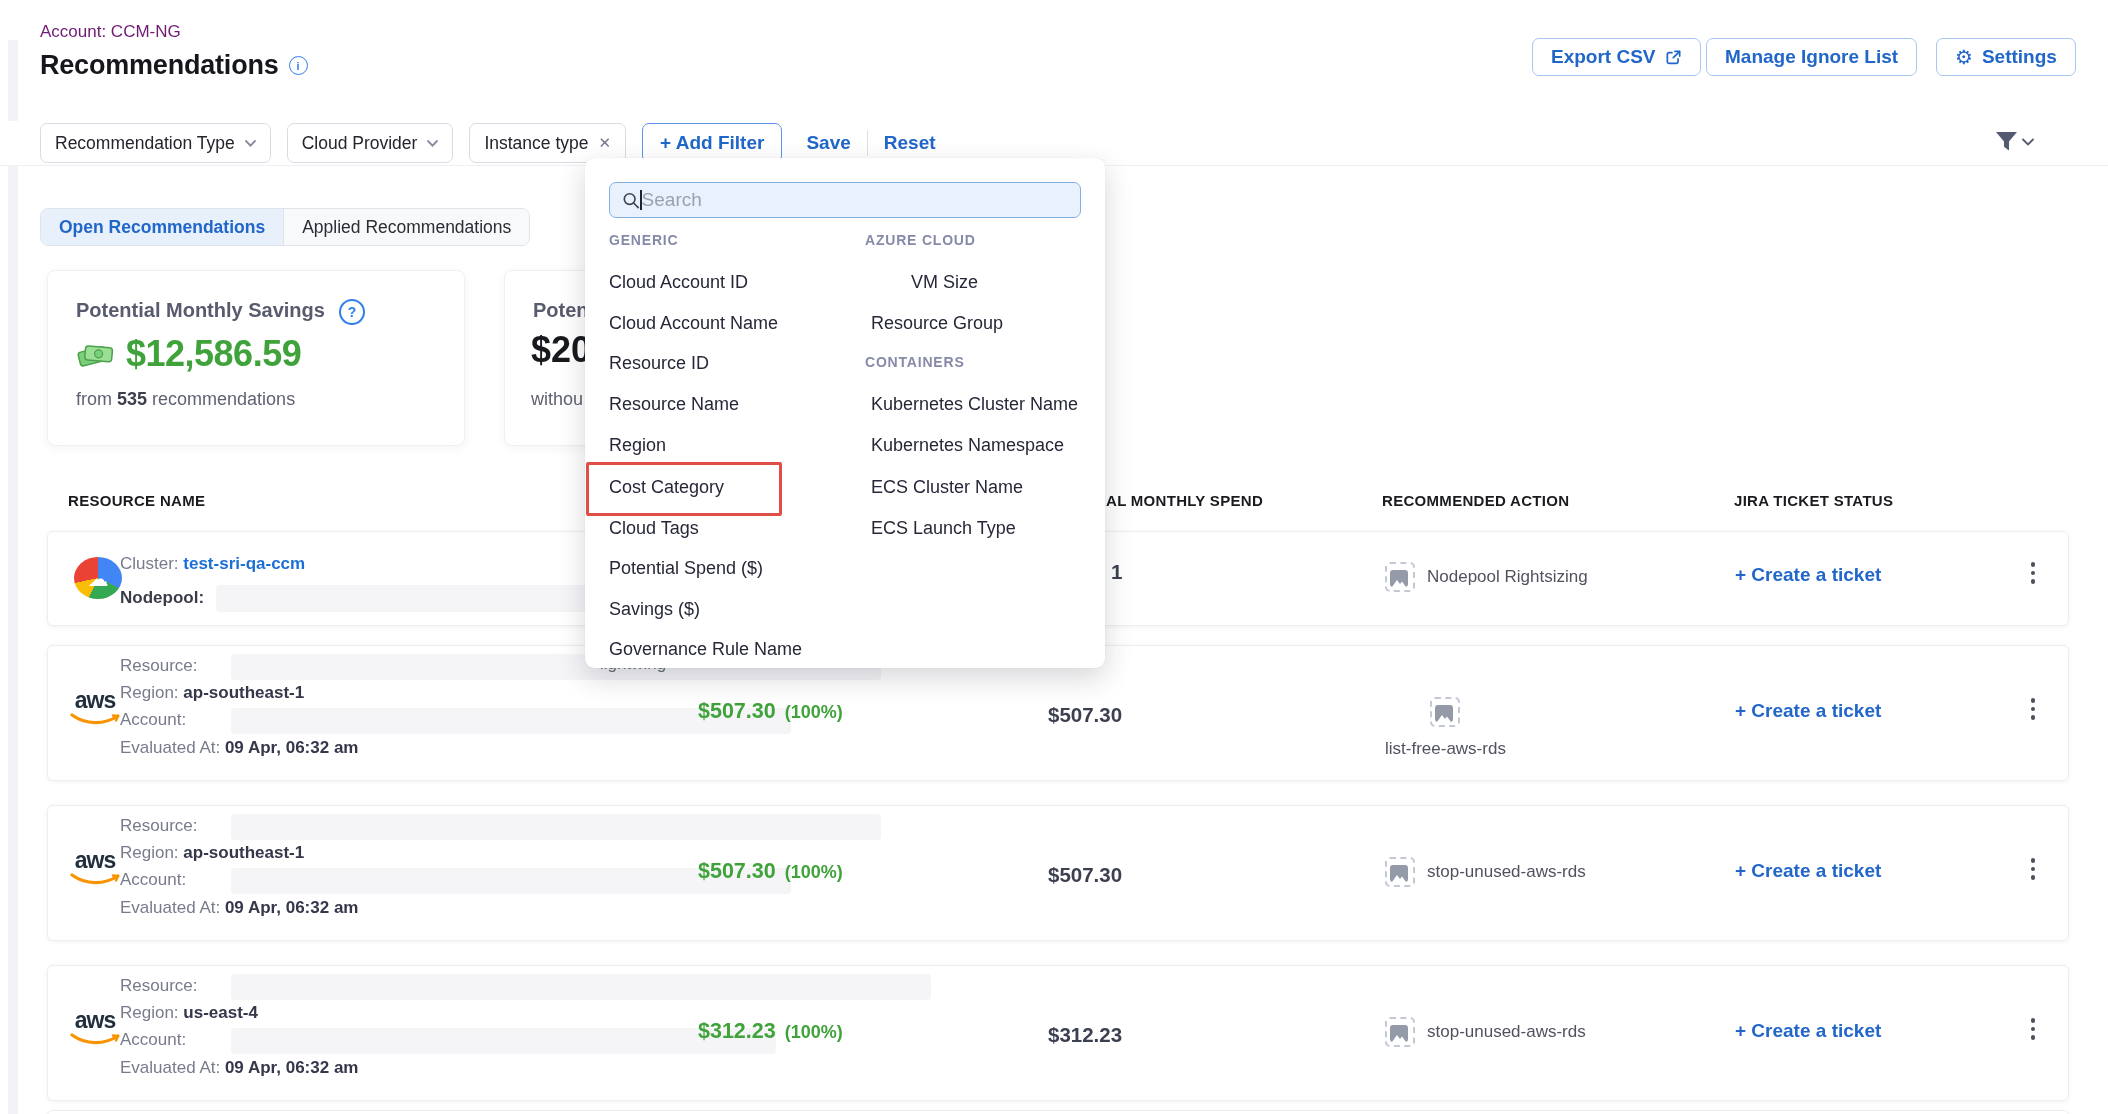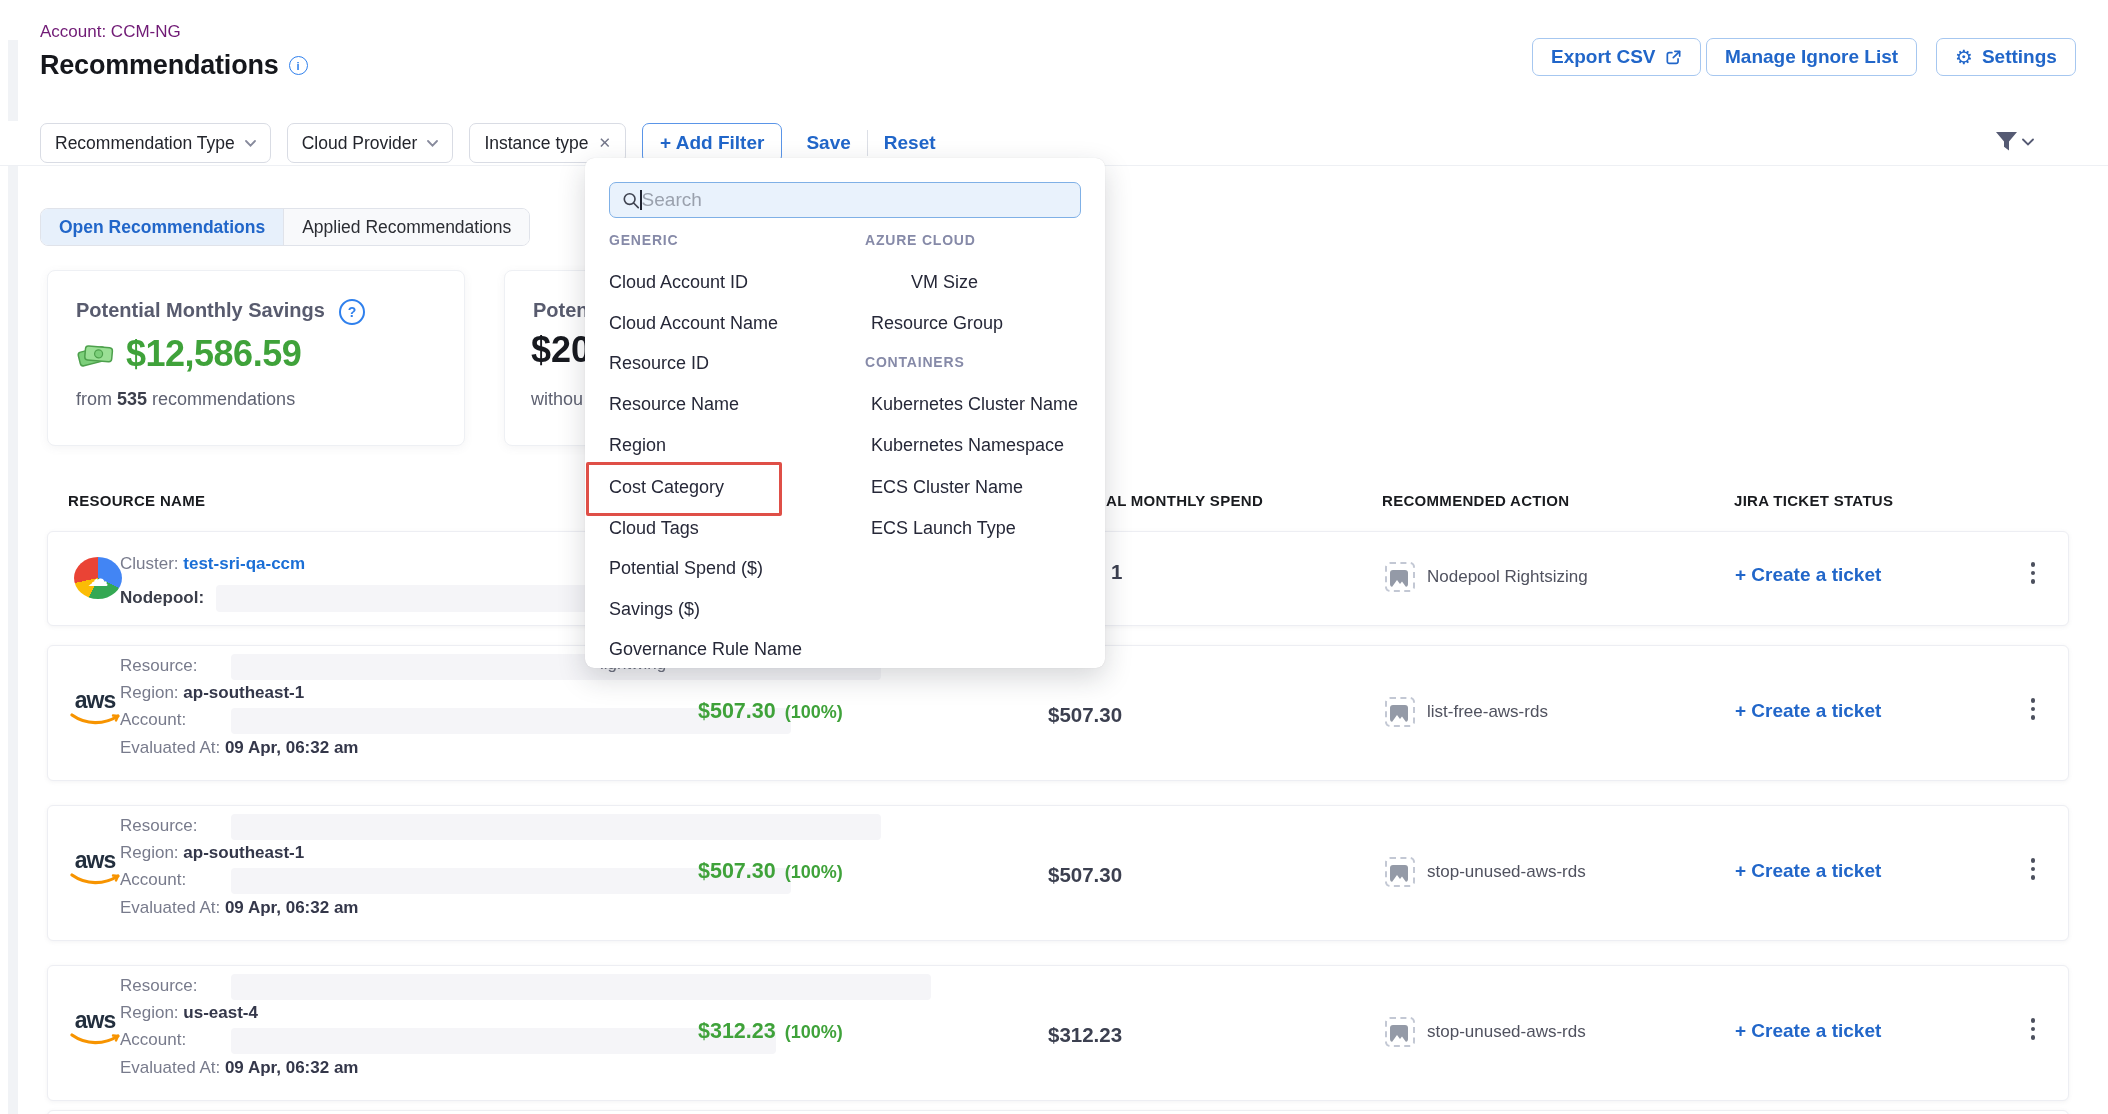--- a/index.html
+++ b/index.html
@@ -243,21 +243,21 @@
     <div class="rline" style="top:64px;"><span class="lbl">Account:</span></div>
     <div class="redact" style="left:183px; top:62px; width:560px; height:26px;"></div>
     <div class="rline" style="top:92px;">
       <span class="lbl">Evaluated At: </span><span class="val">09 Apr, 06:32 am</span>
     </div>
     <div class="savings" style="top:53px;">
       <span class="amt">$507.30</span>
       <span class="pct">(100%)</span>
     </div>
     <div class="spend" style="top:57px;">$507.30</div>
-    <div class="action" style="top:51px;">
+    <div class="action" style="top:51px;flex-direction:column;">
       <span class="action-icon">
           <span class="imgbox">
             <svg width="14" height="10" viewBox="0 0 14 10">
               <polygon points="0,10 5,3 8,7 10,4.5 14,10" fill="#fff"></polygon>
             </svg>
           </span>
         </span>
       <span class="action-txt">list-free-aws-rds</span>
     </div>
     <div class="jira-link" style="top:54px;">+ Create a ticket</div>

